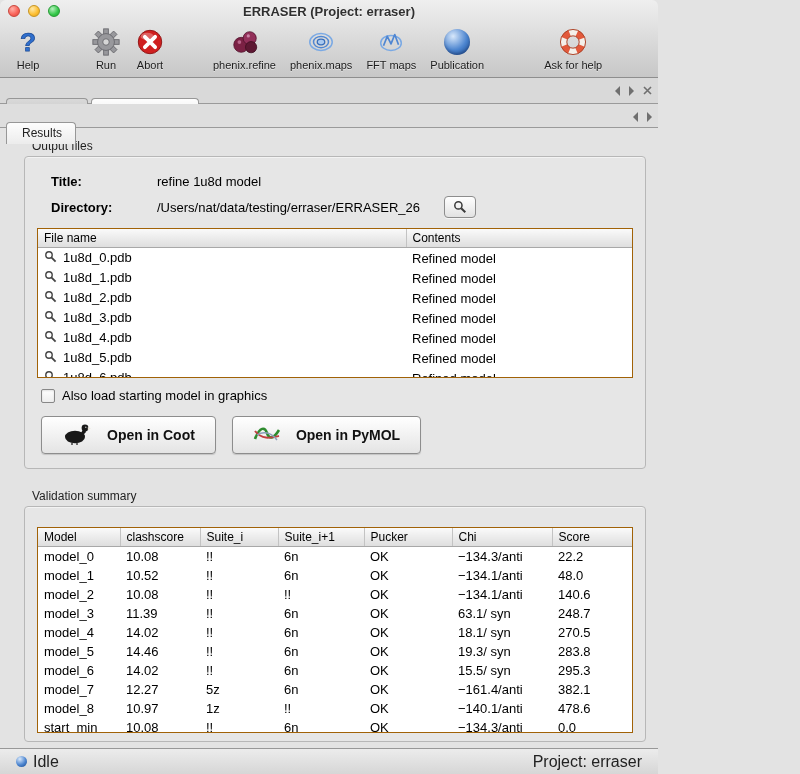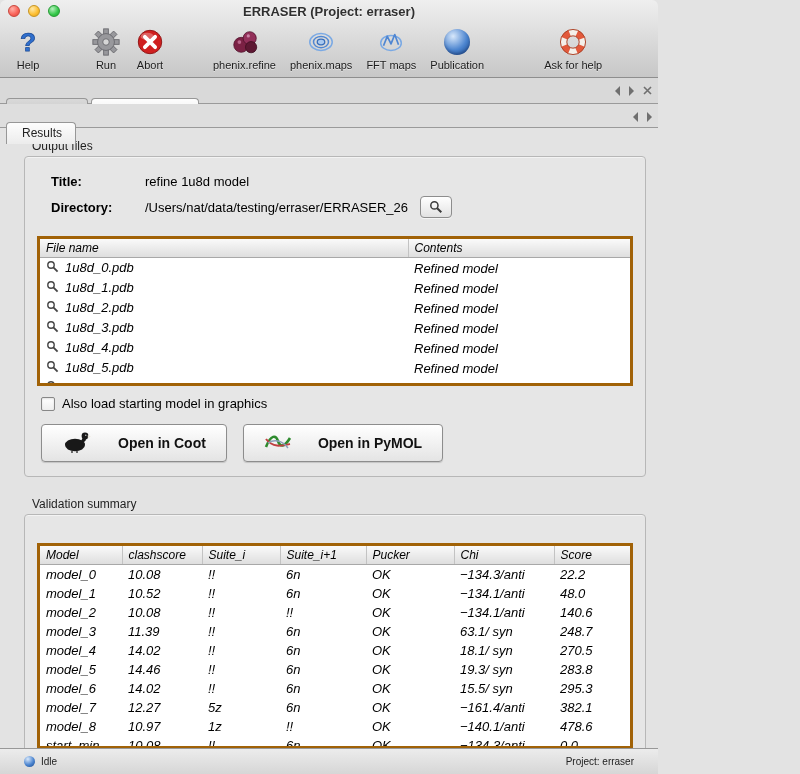--- a/index.html
+++ b/index.html
@@ -41,50 +41,50 @@
   .arr { width:0; height:0; border:5px solid transparent; display:inline-block; }
   .arr.left  { border-right-color:#6f6f6f; border-left-width:0; }
   .arr.right { border-left-color:#6f6f6f; border-right-width:0; }
 
   
   .content { flex:1; padding:2px 12px 0 24px; overflow:hidden; }
   .group-label { font-size:12px; color:#1f1f1f; margin:9px 0 3px 8px; }
   .groupbox { border:1px solid #b7b7b7; border-radius:4px; background:#e6e6e6; padding:10px 10px 8px 10px;
     box-shadow: inset 0 1px 0 rgba(255,255,255,.5); }
 
-  .field-row { display:flex; align-items:center; margin:7px 16px 7px 16px; }
+  .field-row { display:flex; align-items:center; margin:7px 16px 7px 16px;gap:12px; }
   .field-label { font-weight:bold; width:94px; font-size:13px; }
   .field-value { font-size:13px; }
   .browse-btn { margin-left:12px; width:32px; height:22px; border:1px solid #8d8d8d; border-radius:4px;
     background:linear-gradient(#ffffff,#e2e2e2); display:flex; align-items:center; justify-content:center;
     box-shadow:0 1px 0 rgba(255,255,255,.6); }
 
-  .table-shell { margin:18px 2px 0 2px; border:3px solid #a16207; background:#fff; overflow:hidden;font-style:italic; }
+  .table-shell { margin:10px 2px 0 2px; border:1px solid #a16207; background:#fff; overflow:hidden; }
   .table-shell.files { height:150px; }
   .table-shell.validation { height:206px; }
   table { width:100%; border-collapse:collapse; table-layout:fixed; background:#fff; }
   th { font-weight:normal; font-size:12px; text-align:left; padding:2px 6px; height:18px;
     background:linear-gradient(#fafafa,#dedede); border-right:1px solid #c3c3c3; border-bottom:1px solid #a8a8a8; white-space:nowrap; overflow:hidden; }
   th:last-child { border-right:none; }
   td { font-size:13px; padding:2px 6px; height:18px; white-space:nowrap; overflow:hidden; }
   .magicon { display:inline-block; margin-right:6px; vertical-align:-1px; }
 
   .checkbox-row { display:flex; align-items:center; margin:10px 4px 0 6px; }
   .checkbox { width:14px; height:14px; border:1px solid #878787; border-radius:2px; background:linear-gradient(#ffffff,#eeeeee);
     box-shadow: inset 0 1px 2px rgba(0,0,0,.12); margin-right:7px; }
   .checkbox-label { font-size:13px; }
 
   .button-row { display:flex; gap:16px; margin:13px 4px 6px 6px; }
-  .big-btn { display:flex; align-items:center; gap:26px; height:38px; padding:0 20px;
+  .big-btn { display:flex; align-items:center; gap:15px; height:38px; padding:0 20px;
     border:1px solid #8d8d8d; border-radius:4px; background:linear-gradient(#ffffff,#e4e4e4);
     font-size:14px; font-weight:bold; color:#111; box-shadow:0 1px 1px rgba(0,0,0,.15); }
 
   
   .statusbar { height:26px; border-top:1px solid #989898; background:linear-gradient(#ececec,#d6d6d6);
-    display:flex; align-items:center; padding:0 24px; font-size:10px; color:#222; }
+    display:flex; align-items:center; padding:0 16px; font-size:16px; color:#222; }
   .status-left { display:flex; align-items:center; gap:6px; }
   .sphere11 { width:11px; height:11px; border-radius:50%;
     background: radial-gradient(circle at 35% 28%, #d8e8fb, #4b84cf 55%, #1d4d92 95%); display:inline-block; }
   .status-right { margin-left:auto; }
 </style>
 </head>
 <body>
 
 <div class="window">
 

